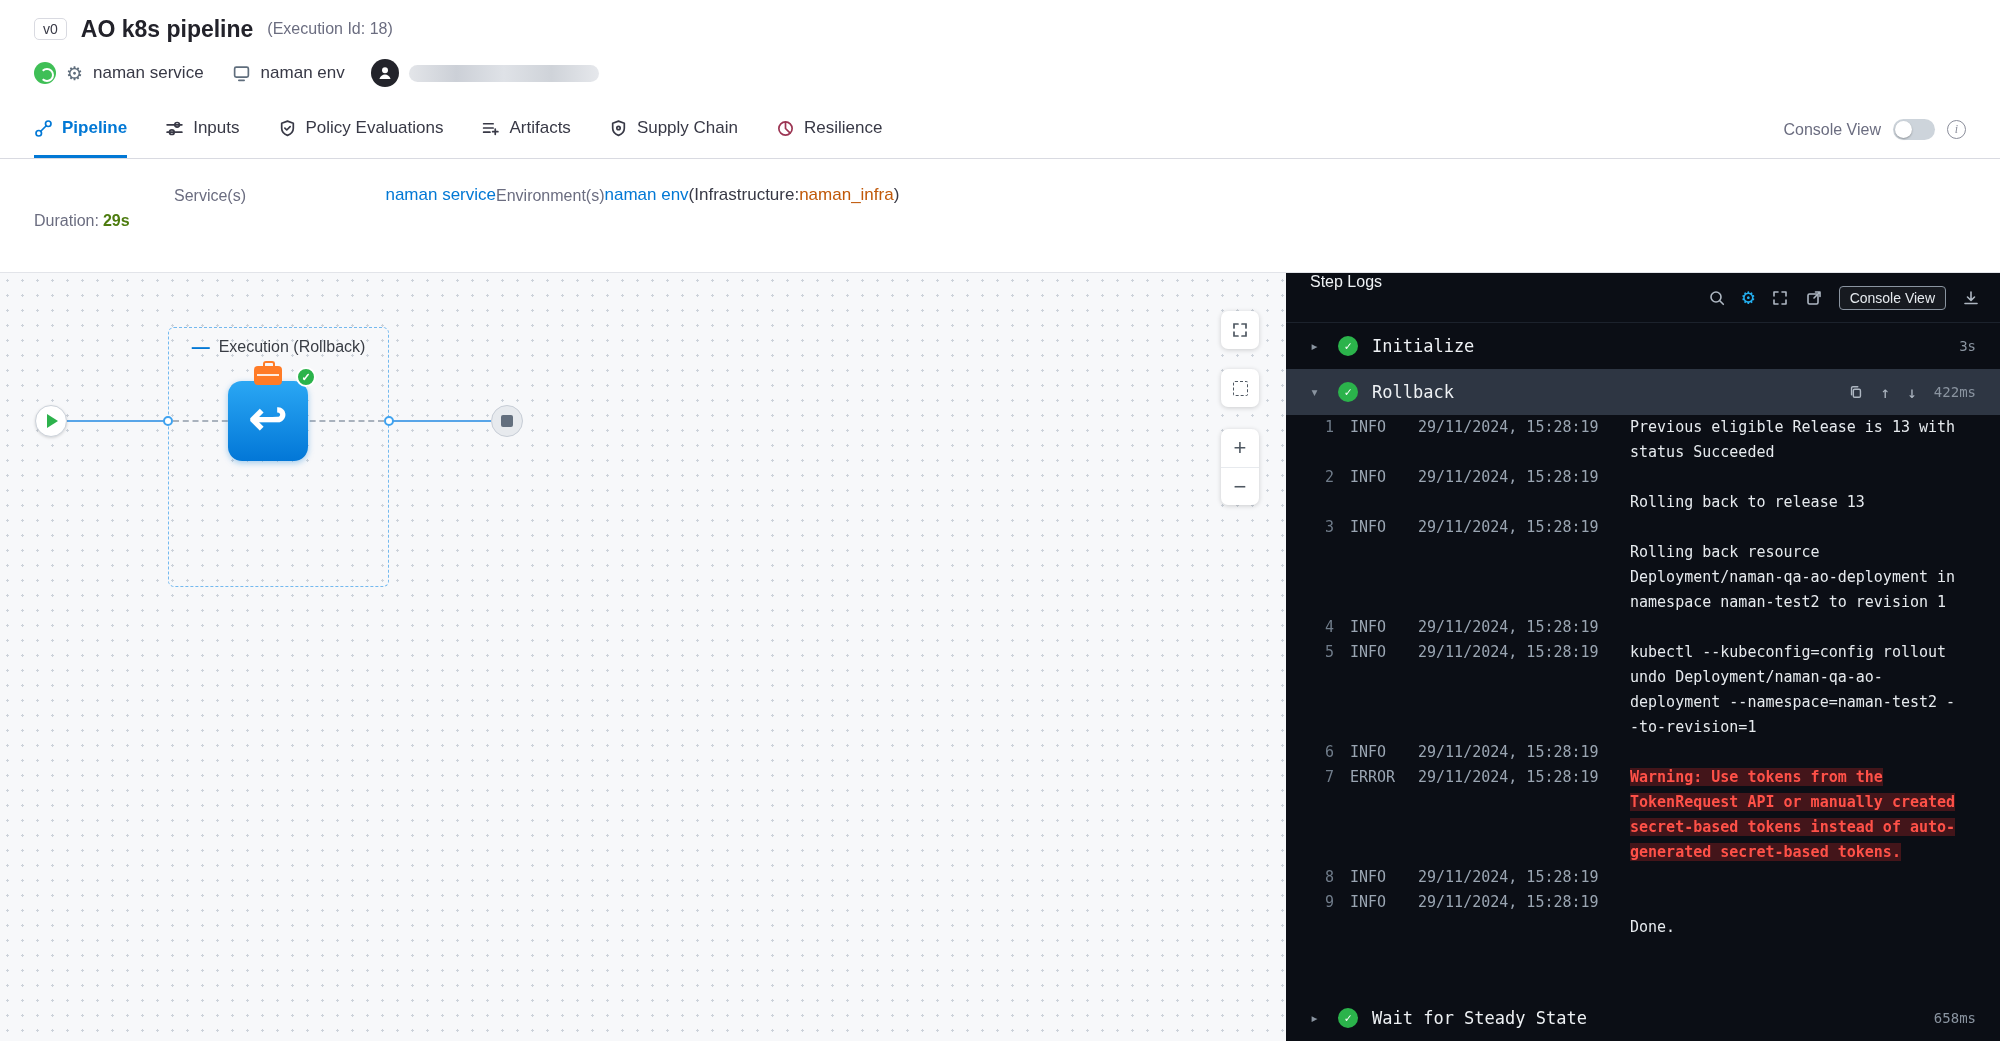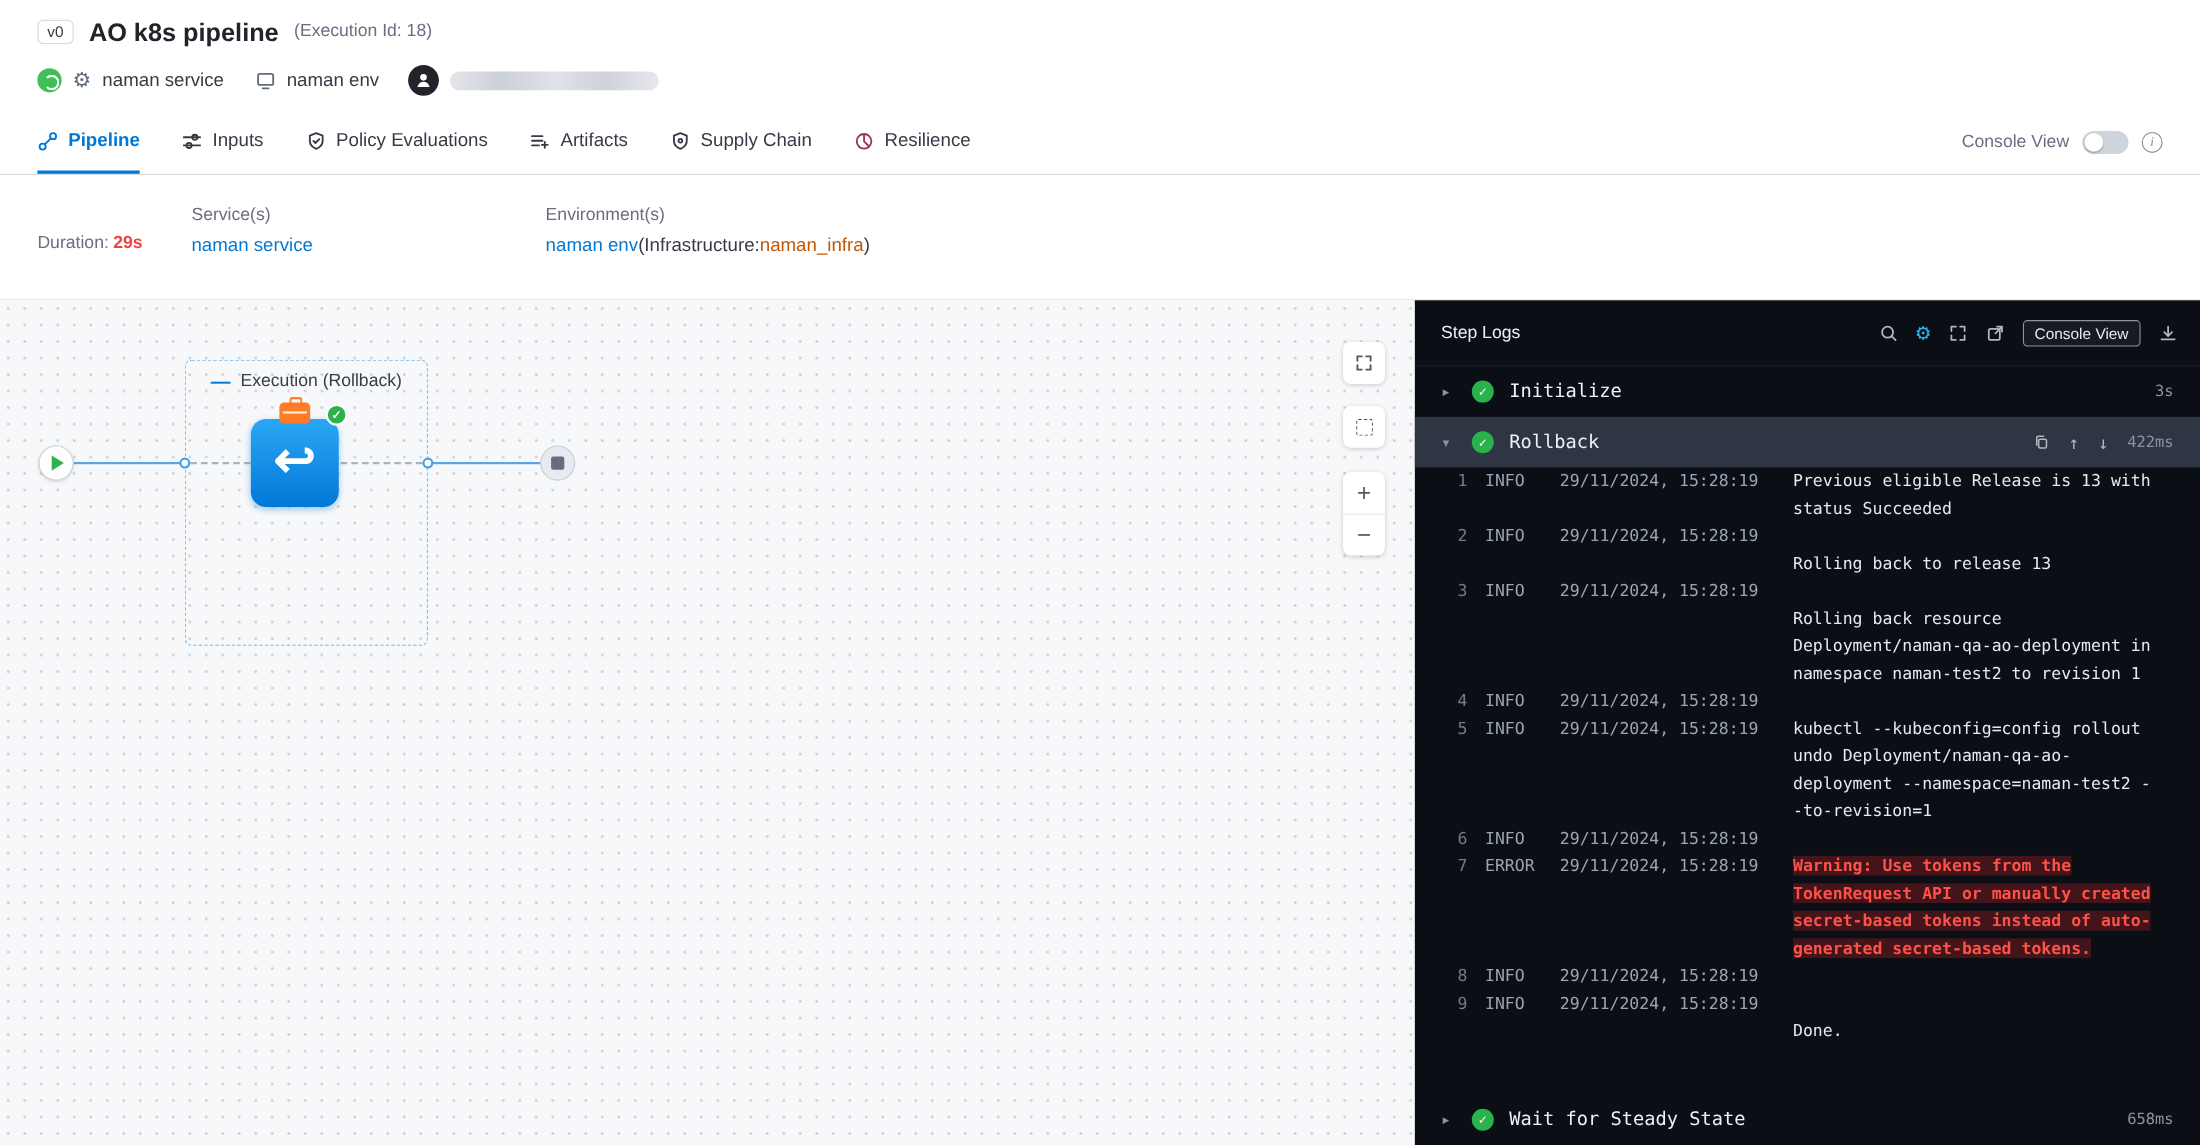--- a/index.html
+++ b/index.html
@@ -37,22 +37,22 @@
 
   
   .stagebar { height: 114px; border-bottom: 1px solid #e2e4e9; display: flex; padding: 18px 34px 0 34px; }
   .stage-left { width: 348px; }
   .sname { font-weight: 700; font-size: 17px; }
   .srow { margin-top: 16px; font-size: 16px; color: #383946; display: flex; align-items: center; gap: 6px; }
   .glabel { color: #6b6d80; }
   .hist { color: #0278d5; }
   .hist svg { width: 18px; height: 18px; stroke: #0278d5; fill: none; stroke-width: 1.7; stroke-linecap: round; }
   .sblock-duration { width: 140px; padding-top: 35px; font-size: 16px; }
-  .sblock-duration b { color: #ef4444; margin-left: 4px; }
-  .sblock { display: flex; flex-direction: column; }
+  .sblock-duration b { color: #4d7c0f; margin-left: 4px; }
+  .sblock { display: flex; flex-direction: row; justify-content: space-between; }
   .sblock .glabel { font-size: 16px; margin-top: 10px; }
   .sblock .val-row { margin-top: 8px; font-size: 17px; }
   .services { width: 322px; }
   .link { color: #0278d5; text-decoration: none; cursor: pointer; }
   .infra-pre { color: #383946; }
   .infra { color: #c05809; }
 
   
   .main { display: flex; height: 768px; }
 
@@ -85,21 +85,21 @@
 
   .ctrl { position: absolute; left: 1221px; width: 38px; height: 38px; background: #fff; border-radius: 7px; box-shadow: 0 1px 5px rgba(0,0,0,.18); display: flex; align-items: center; justify-content: center; color: #4f5862; cursor: pointer; }
   .ctrl svg { width: 18px; height: 18px; stroke: #4f5862; fill: none; stroke-width: 1.7; stroke-linecap: round; }
   .marquee-sq { width: 15px; height: 15px; border: 1.6px dashed #4f5862; border-radius: 2px; }
   .zoomgrp { position: absolute; left: 1221px; top: 156px; width: 38px; background: #fff; border-radius: 7px; box-shadow: 0 1px 5px rgba(0,0,0,.18); display: flex; flex-direction: column; }
   .zbtn { height: 38px; display: flex; align-items: center; justify-content: center; font-size: 22px; color: #4f5862; cursor: pointer; }
   .zbtn + .zbtn { border-top: 1px solid #e7eaee; }
 
   
   .logs { width: 714px; height: 100%; background: #0b0e15; color: #e6eaee; display: flex; flex-direction: column; font-family: "DejaVu Sans Mono", monospace; }
-  .logs-head { height: 60px; flex: none; display: flex; align-items: center; padding: 0 20px 0 24px; border-bottom: 1px solid #1c222c; }
+  .logs-head { height: 50px; flex: none; display: flex; padding: 0 20px 0 24px; border-bottom: 1px solid #1c222c; }
   .logs-title { font-size: 16px; color: #eef1f4; font-family: "Liberation Sans", sans-serif; }
   .head-icons { margin-left: auto; display: flex; align-items: center; gap: 16px; }
   .hicon { color: #aeb7c2; cursor: pointer; display: flex; align-items: center; }
   .hicon svg { width: 18px; height: 18px; stroke: #aeb7c2; fill: none; stroke-width: 1.6; stroke-linecap: round; stroke-linejoin: round; }
   .hicon.gear-blue { color: #24b0f1; font-size: 21px; line-height: 1; }
   .console-btn { border: 1px solid #8a94a0; border-radius: 4px; padding: 3px 10px; font-size: 14px; color: #e6eaee; background: rgba(255,255,255,.05); font-family: "Liberation Sans", sans-serif; cursor: pointer; }
 
   .sec { height: 46px; flex: none; display: flex; align-items: center; padding: 0 24px; gap: 14px; font-size: 17px; cursor: pointer; }
   .sec.sel { background: #2e3643; }
   .chev { color: #8a94a0; width: 14px; font-size: 15px; flex: none; }

